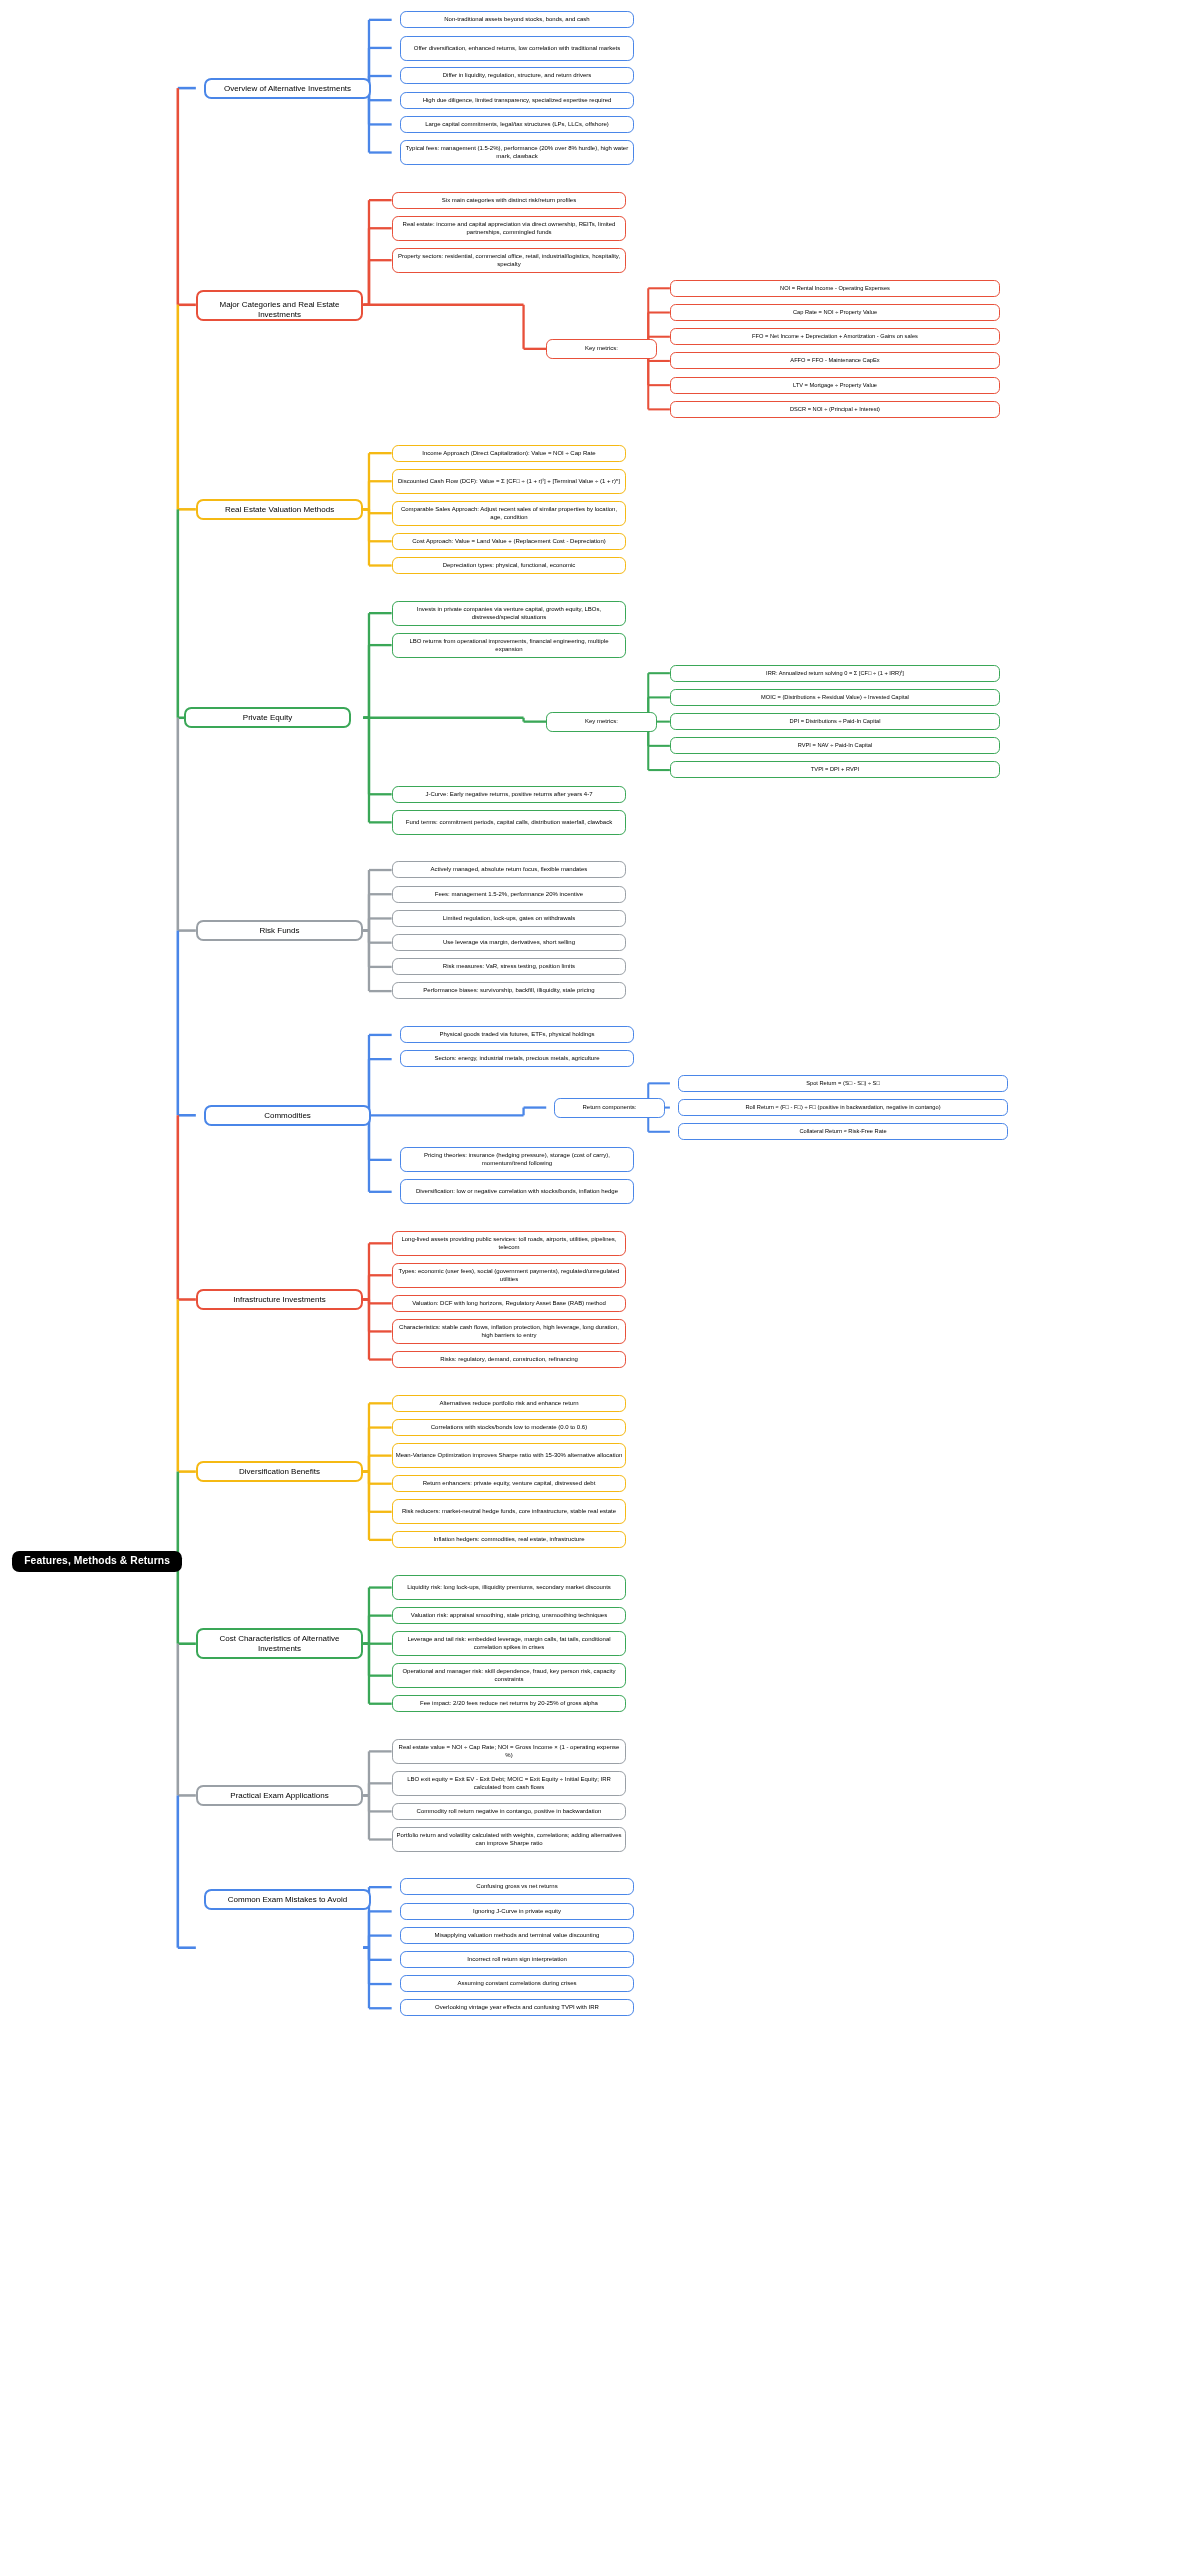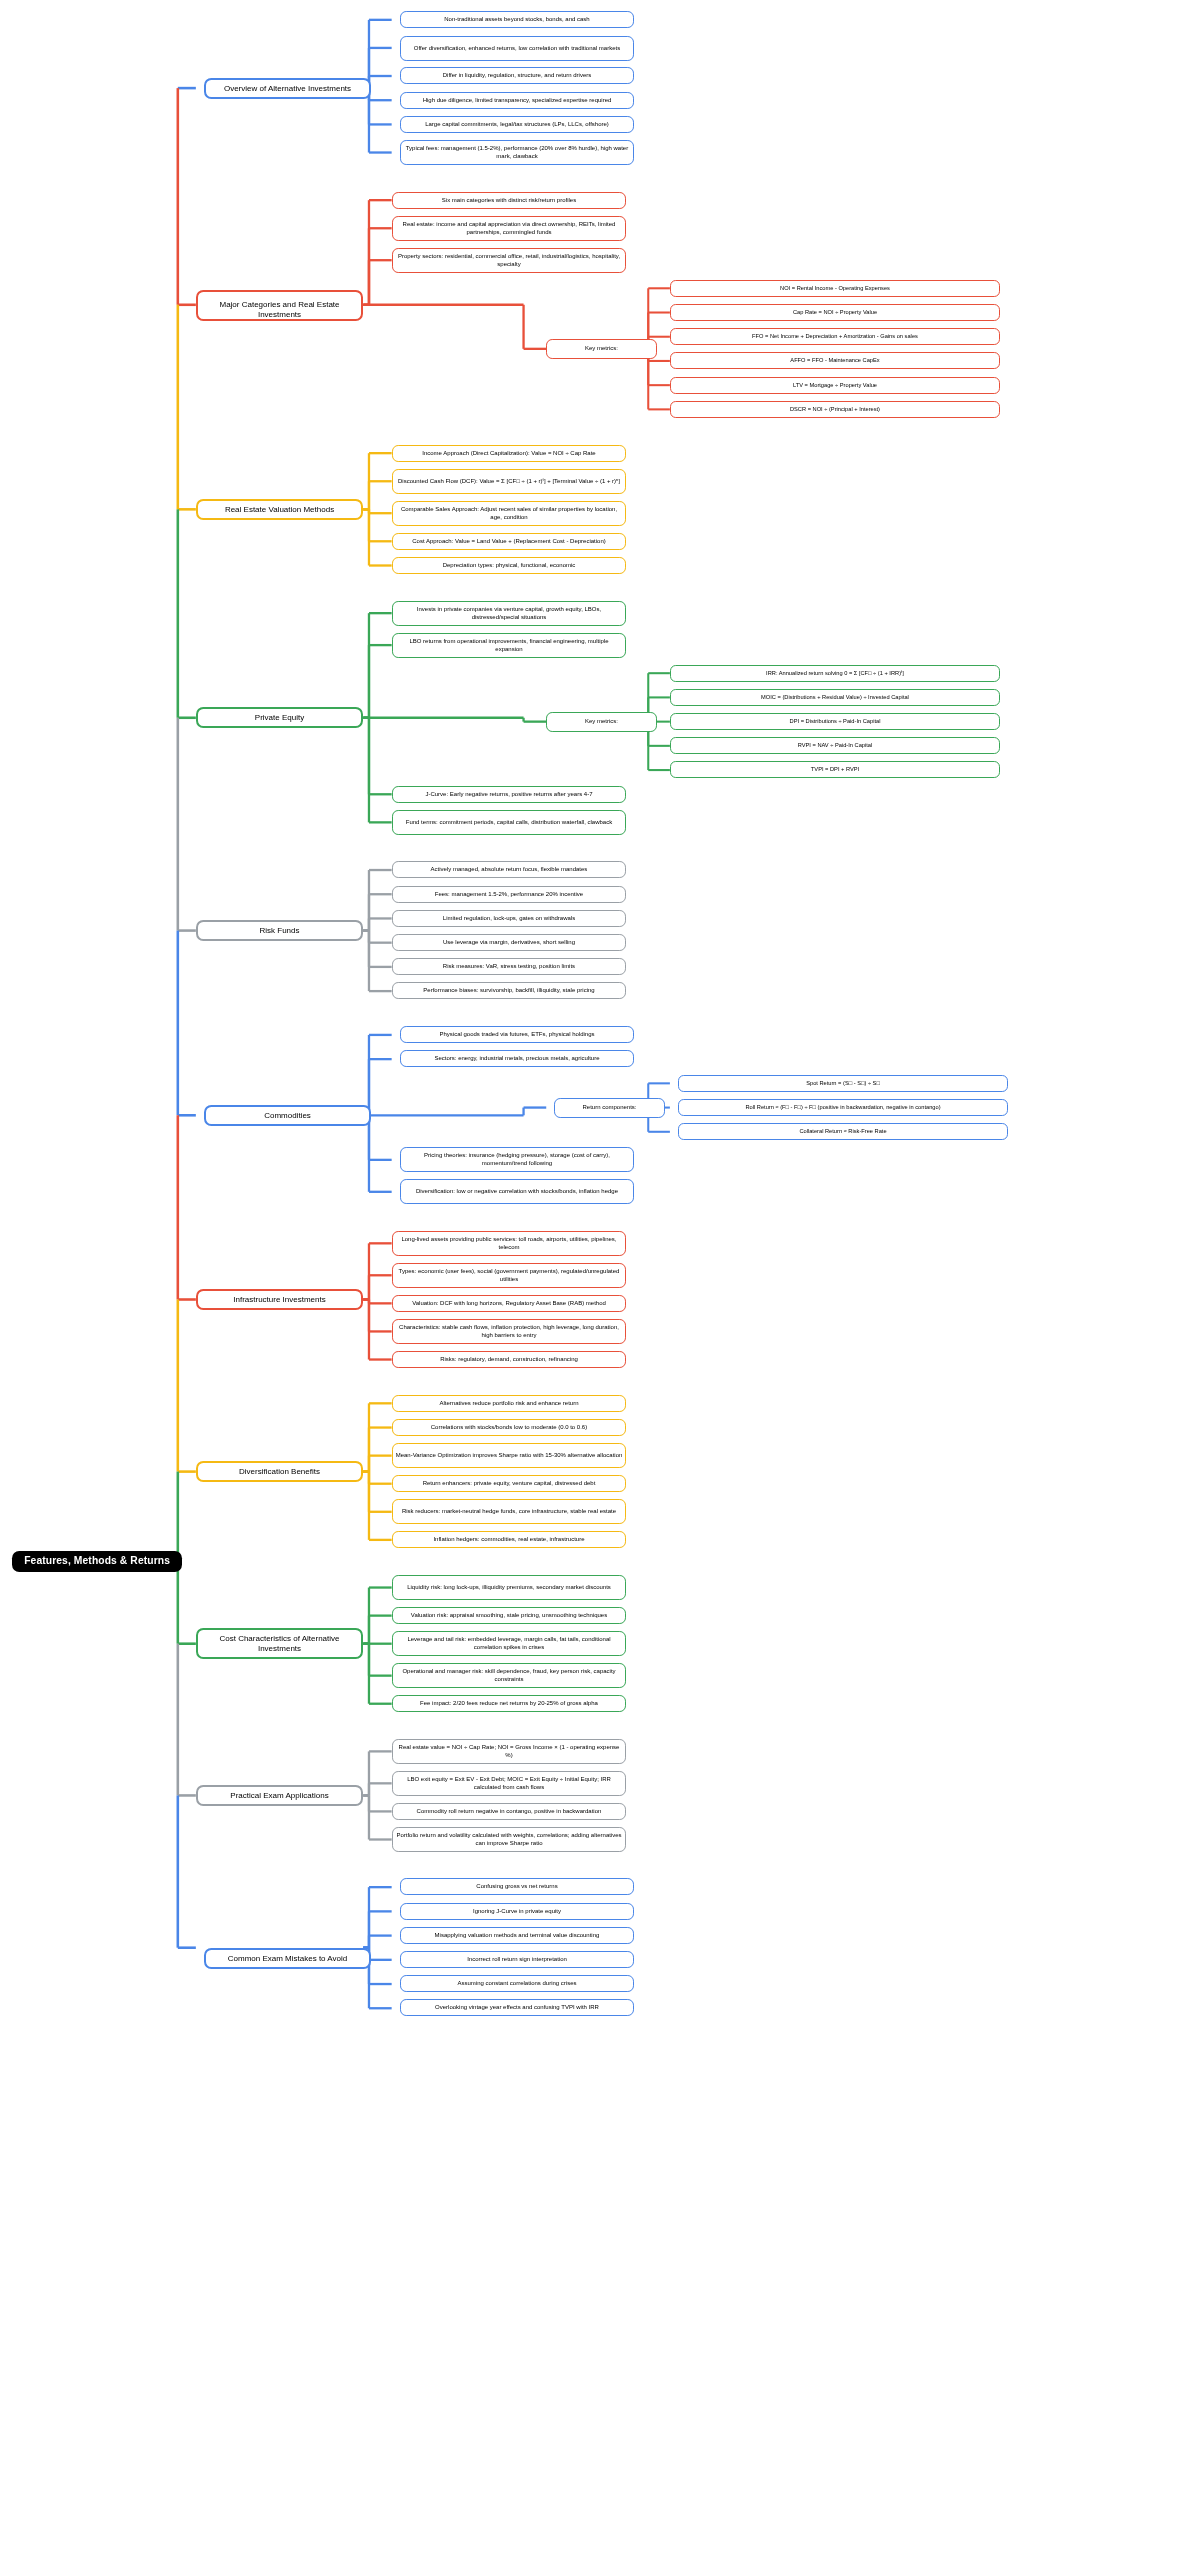--- a/index.html
+++ b/index.html
@@ -385,21 +385,21 @@
     </div>
     <div class="node b2 c-green" style="left: 546px; top: 712px; width: 111px; height: 19.6px;">
       <span>Key metrics:</span>
     </div>
     <div class="node b2 c-green" style="left: 392px; top: 786px; width: 234px; height: 17px;">
       <span>J-Curve: Early negative returns, positive returns after years 4-7</span>
     </div>
     <div class="node b2 c-green" style="left: 392px; top: 810px; width: 234px; height: 25px;">
       <span>Fund terms: commitment periods, capital calls, distribution waterfall, clawback</span>
     </div>
-    <div class="node b1 c-green" style="left: 196px; top: 707px; width: 167px; height: 20.6px;">
+    <div class="node b1 c-green" style="left: 184px; top: 707px; width: 167px; height: 20.6px;">
       <span>Private Equity</span>
     </div>
     <div class="node b2 c-gray" style="left: 392px; top: 861px; width: 234px; height: 17px;">
       <span>Actively managed, absolute return focus, flexible mandates</span>
     </div>
     <div class="node b2 c-gray" style="left: 392px; top: 886px; width: 234px; height: 17px;">
       <span>Fees: management 1.5-2%, performance 20% incentive</span>
     </div>
     <div class="node b2 c-gray" style="left: 392px; top: 910px; width: 234px; height: 17px;">
       <span>Limited regulation, lock-ups, gates on withdrawals</span>
@@ -526,20 +526,20 @@
     </div>
     <div class="node b2 c-blue" style="left: 392px; top: 1951px; width: 234px; height: 17px;">
       <span>Incorrect roll return sign interpretation</span>
     </div>
     <div class="node b2 c-blue" style="left: 392px; top: 1975px; width: 234px; height: 17px;">
       <span>Assuming constant correlations during crises</span>
     </div>
     <div class="node b2 c-blue" style="left: 392px; top: 1999px; width: 234px; height: 17px;">
       <span>Overlooking vintage year effects and confusing TVPI with IRR</span>
     </div>
-    <div class="node b1 c-blue" style="left: 196px; top: 1948px; width: 167px; height: 20.6px; justify-content: center;">
+    <div class="node b1 c-blue" style="left: 196px; top: 1889px; width: 167px; height: 20.6px; justify-content: center;">
       <span>Common Exam Mistakes to Avoid</span>
     </div>
     <div class="node root c-blue" style="left: 4.1px; top: 1551px; width: 170px; height: 20.6px; border-color: transparent;">
       <span>Features, Methods &amp; Returns</span>
     </div>
   </div>
 
 
 </body></html>

